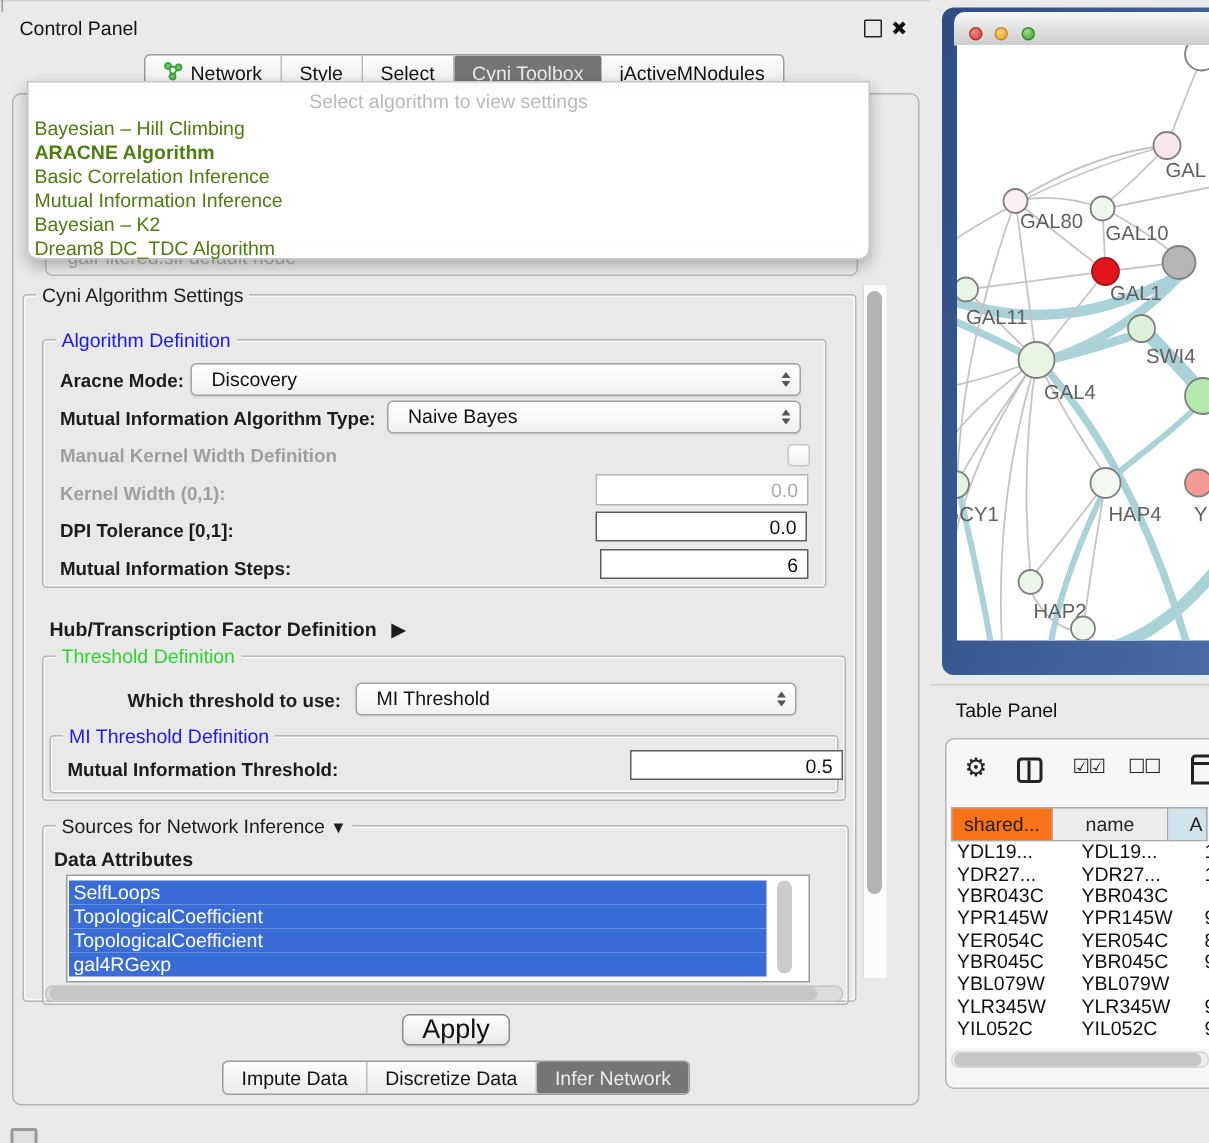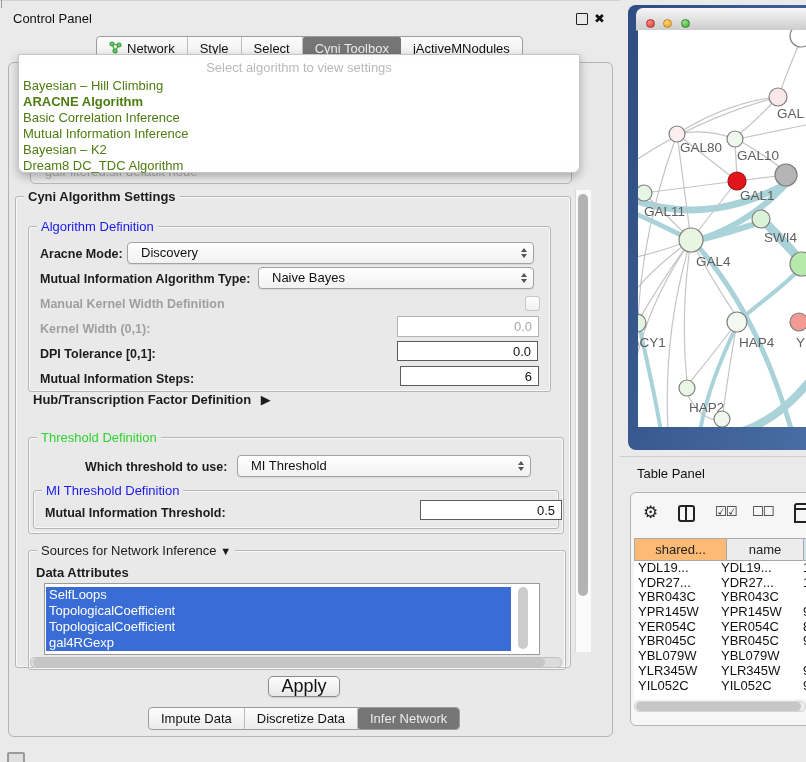--- a/index.html
+++ b/index.html
@@ -108,21 +108,21 @@
   <div id="popup-items" style="margin-top:3px;">
       <div class="popup-item">Bayesian – Hill Climbing</div>
       <div class="popup-item bold">ARACNE Algorithm</div>
       <div class="popup-item">Basic Correlation Inference</div>
       <div class="popup-item">Mutual Information Inference</div>
       <div class="popup-item">Bayesian – K2</div>
       <div class="popup-item">Dream8 DC_TDC Algorithm</div>
     </div>
 </div>
 
-<div class="abs grp" style="left:15px;top:196px;width:554px;height:470px;font-weight:bold;">
+<div class="abs grp" style="left:15px;top:196px;width:554px;height:470px;">
   <span class="grp-title" style="color:#1c1c1c;">Cyni Algorithm Settings</span>
 </div>
 
 <div class="abs vscroll-track" style="left:575px;top:190px;width:15px;height:462px;">
   <div class="vscroll-thumb abs" style="left:2px;top:4px;width:10px;height:402px;"></div>
 </div>
 
 <div class="abs grp" style="left:28px;top:226px;width:521px;height:164px;">
   <span class="grp-title" style="color:#1a1aee;">Algorithm Definition</span>
 </div>
@@ -150,21 +150,21 @@
 
 <div class="abs lbl dis" style="left:40px;top:322px;">Kernel Width (0,1):</div>
 <div class="abs field dis" style="left:397px;top:316px;width:134px;height:19px;">0.0</div>
 
 <div class="abs lbl" style="left:40px;top:347px;">DPI Tolerance [0,1]:</div>
 <div class="abs field en" style="left:397px;top:341px;width:133px;height:18px;">0.0</div>
 
 <div class="abs lbl" style="left:40px;top:372px;">Mutual Information Steps:</div>
 <div class="abs field en" style="left:400px;top:366px;width:131px;height:18px;">6</div>
 
-<div class="abs expander" style="left:33px;top:392px;">
+<div class="abs expander" style="left:33px;top:412px;">
   <span>Hub/Transcription Factor Definition</span>
   <span style="font-size:13px;margin-left:6px;">▶</span>
 </div>
 
 <div class="abs grp" style="left:28px;top:437px;width:534px;height:95px;">
   <span class="grp-title" style="color:#2fd32f;">Threshold Definition</span>
 </div>
 
 <div class="abs lbl" style="left:85px;top:460px;">Which threshold to use:</div>
 <div class="abs combo" style="left:237px;top:455px;width:279px;height:20px;">
@@ -304,21 +304,21 @@
       <span style="position:absolute;left:5px;top:0;width:2px;height:13px;background:#222;"></span>
     </span>
     <span class="ticon abs" style="left:84px;top:11px;font-size:13px;letter-spacing:-1px;font-family:'DejaVu Sans',sans-serif;">☑☑</span>
     <span class="ticon abs" style="left:121px;top:11px;font-size:13px;letter-spacing:-1px;font-family:'DejaVu Sans',sans-serif;">☐☐</span>
     <span class="abs" style="left:163px;top:10px;width:16px;height:16px;border:2px solid #222;border-radius:3px 6px 0 0;">
       <span style="position:absolute;left:0;top:3px;width:16px;height:2px;background:#222;"></span>
     </span>
   </div>
 
   <div class="abs" id="table-header" style="left:3px;top:45px;height:23px;display:flex;">
-      <div class="thead-cell" style="width: 93px; background: #fdba74; border-left: 1px solid rgb(169, 169, 169);">shared...</div>
+      <div class="thead-cell" style="width: 68px; background: #f97316; border-left: 1px solid rgb(169, 169, 169);">shared...</div>
       <div class="thead-cell" style="width: 77px; background: rgb(236, 236, 236);">name</div>
       <div class="thead-cell" style="width: 26px; background: rgb(207, 227, 237); text-align: left; padding-left: 14px;">A</div>
     </div>
 
   <div class="abs" id="table-rows" style="left:3px;top:68px;width:173px;height:138px;overflow:hidden;background:#fff;">
       <div class="trow">
         <div class="tcell" style="width: 75px; padding-left: 4px;">YDL19...</div>
         <div class="tcell" style="width: 77px; padding-left: 8px;">YDL19...</div>
         <div class="tcell" style="width: 26px; padding-left: 5px;">13</div>
       </div>

